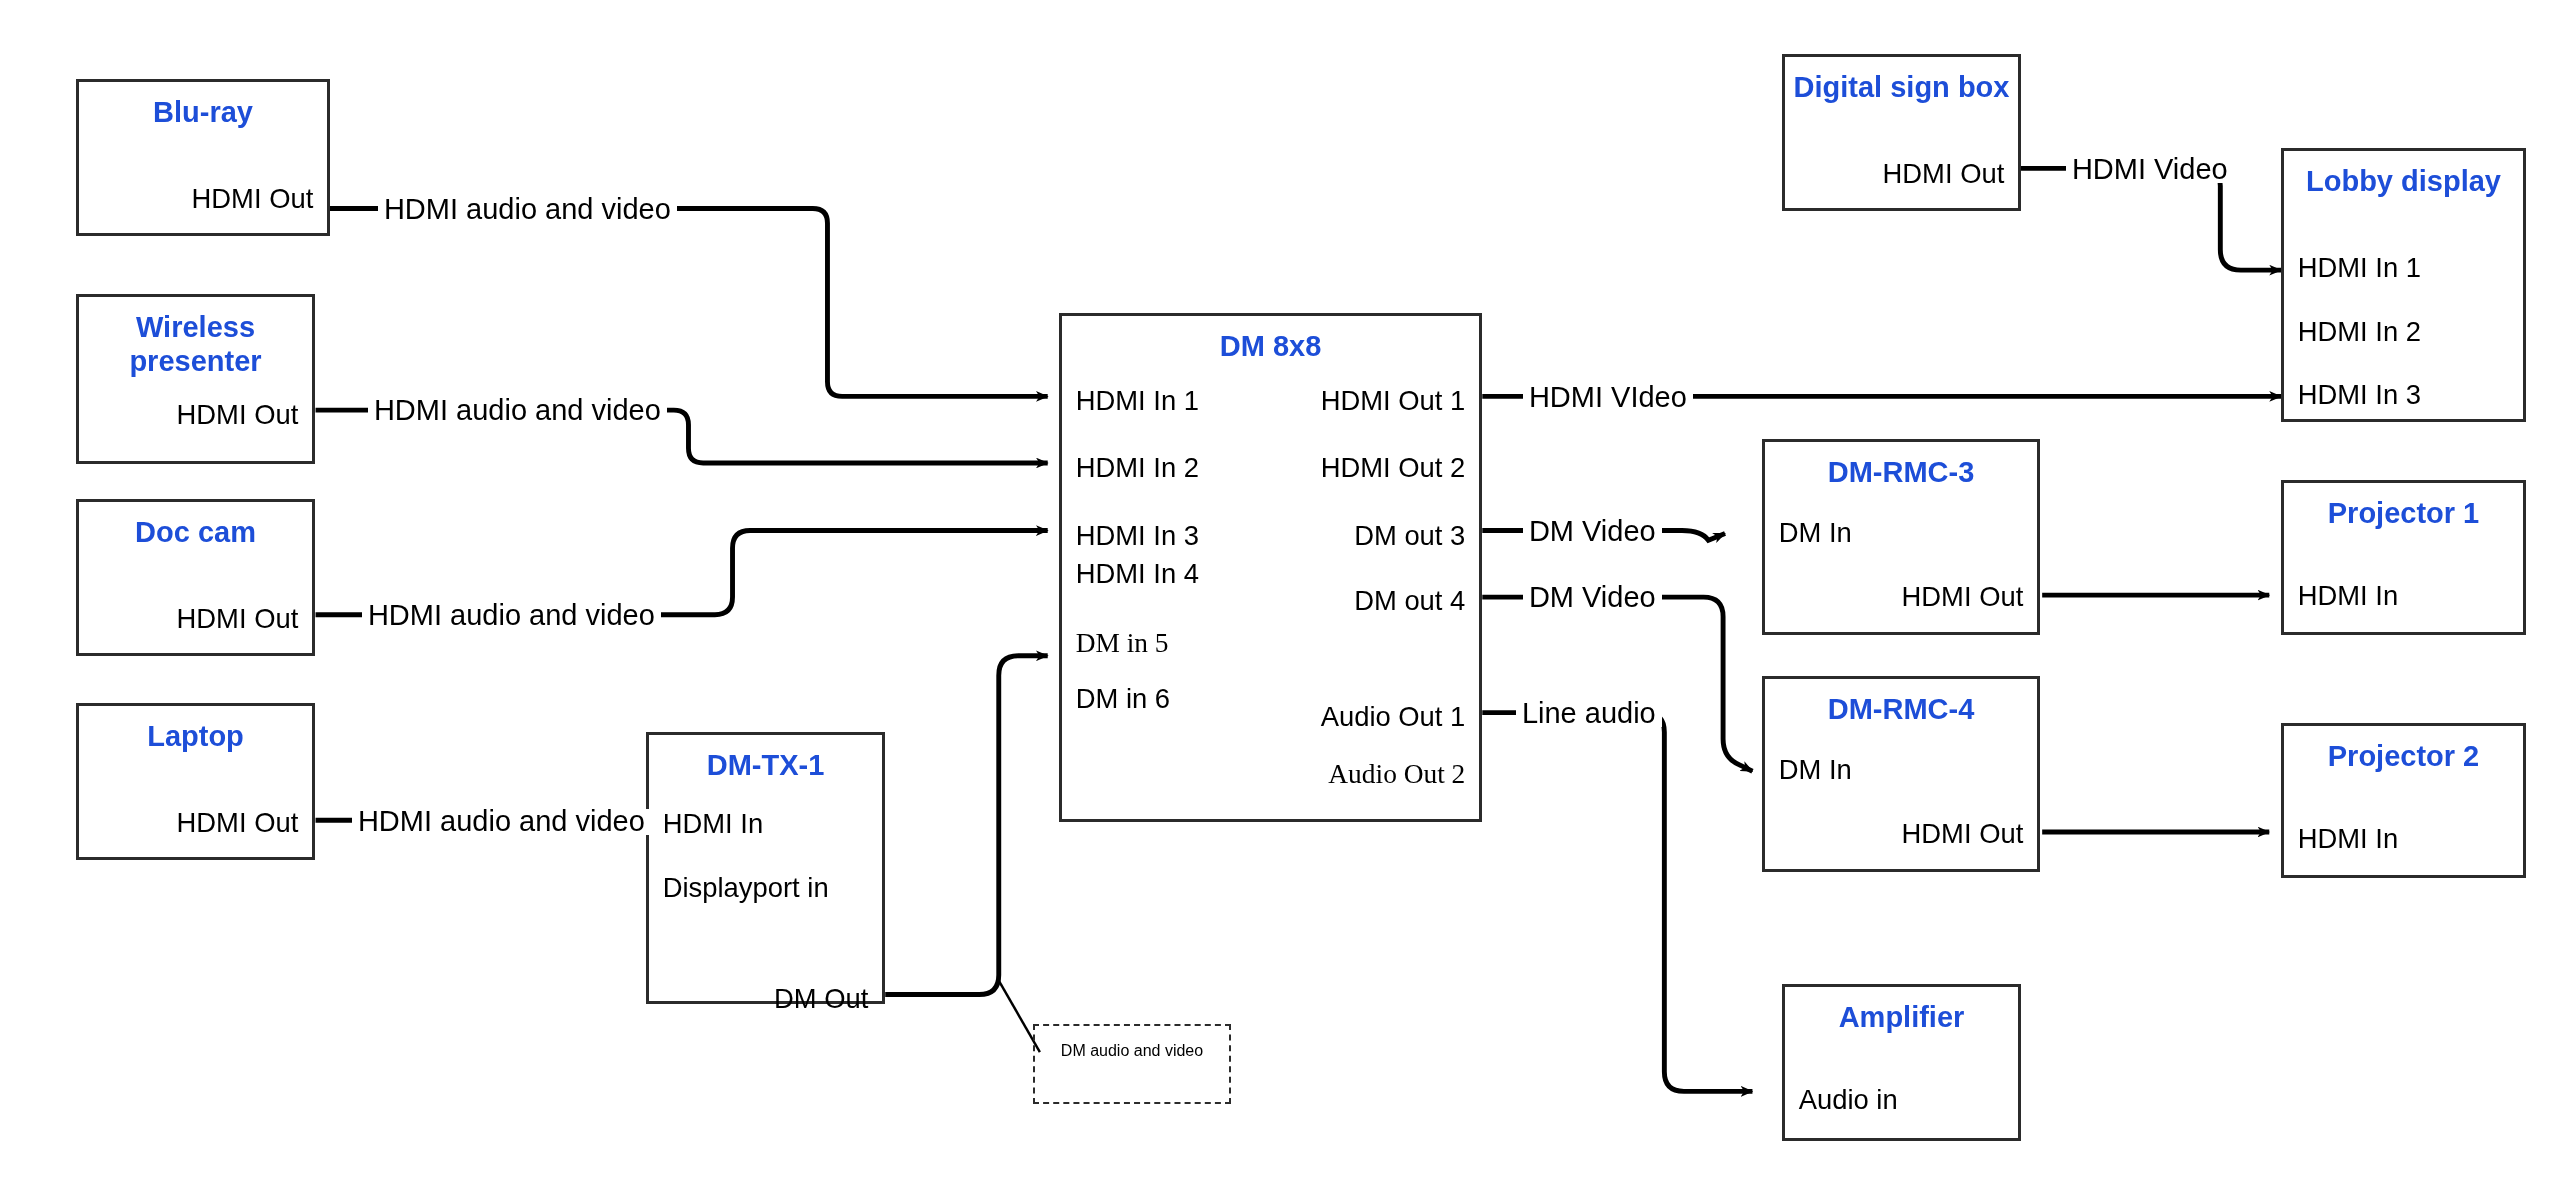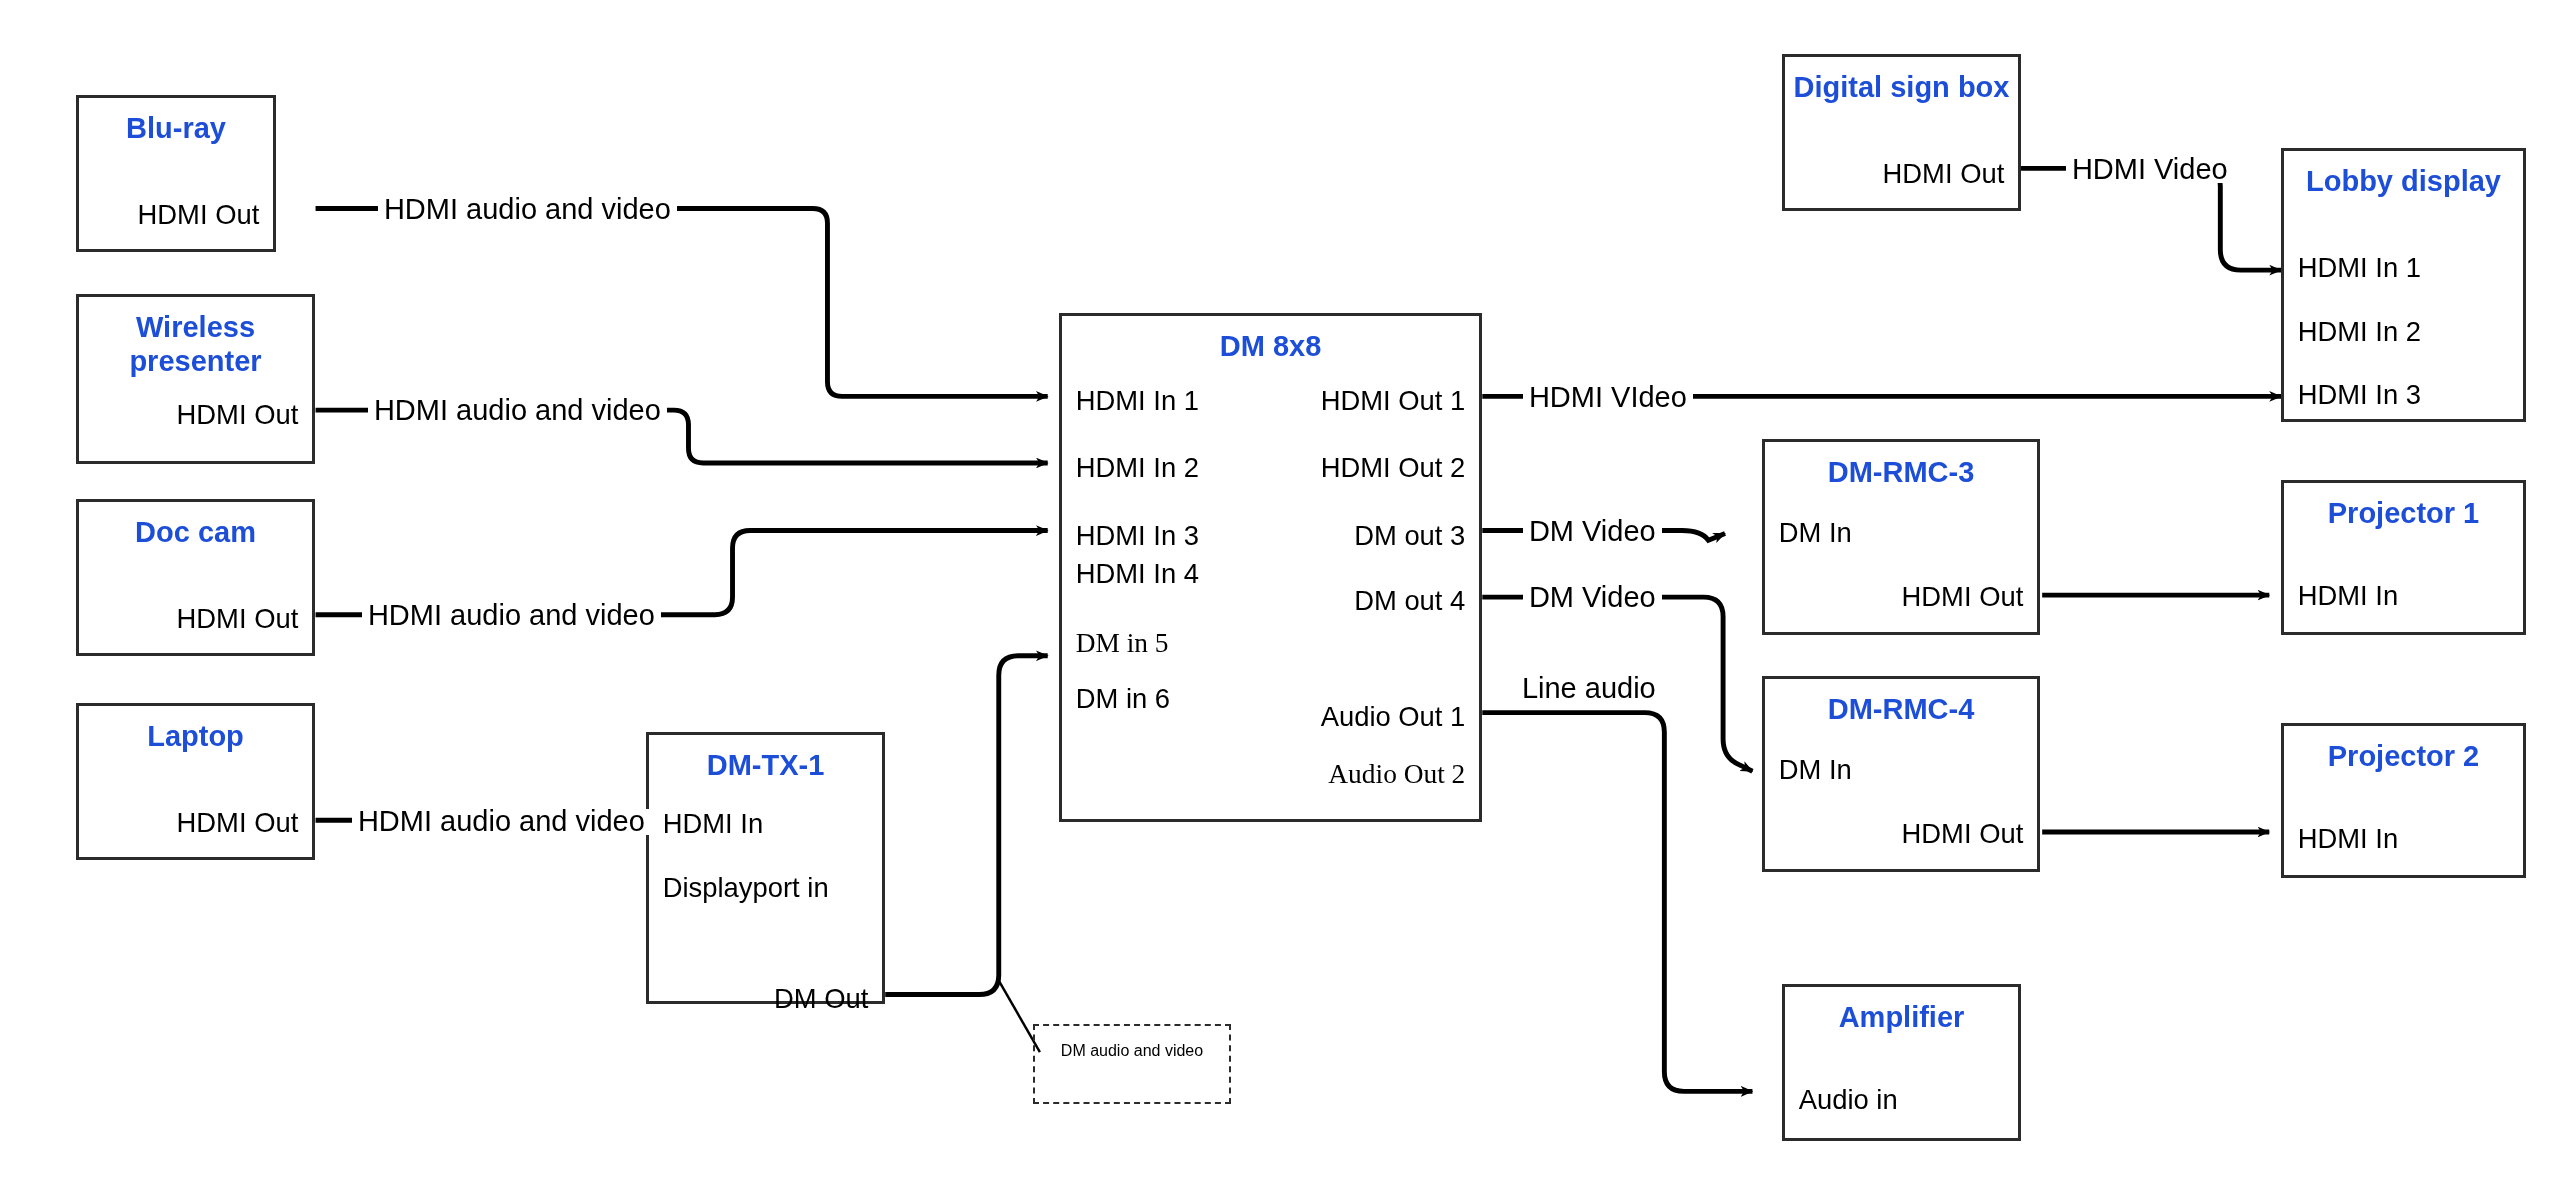--- a/index.html
+++ b/index.html
@@ -104,23 +104,23 @@
   </svg>
 
   <div class="wire-label" style="left:378px; top:197px;">HDMI audio and video</div>
   <div class="wire-label" style="left:368px; top:398px;">HDMI audio and video</div>
   <div class="wire-label" style="left:362px; top:603px;">HDMI audio and video</div>
   <div class="wire-label" style="left:352px; top:809px;">HDMI audio and video</div>
   <div class="wire-label" style="left:2066px; top:157px;">HDMI Video</div>
   <div class="wire-label" style="left:1523px; top:385px;">HDMI VIdeo</div>
   <div class="wire-label" style="left:1523px; top:519px;">DM Video</div>
   <div class="wire-label" style="left:1523px; top:585px;">DM Video</div>
-  <div class="wire-label" style="left:1516px; top:676px;">Line audio</div>
-
-  <div class="node" style="left:76px; top:95px; width:200px; height:157px;">
+  <div class="wire-label" style="left:1516px; top:701px;">Line audio</div>
+
+  <div class="node" style="left:76px; top:79px; width:254px; height:157px;">
     <div class="node-title">Blu-ray</div>
     <div class="port right" style="top:102px;">HDMI Out</div>
   </div>
 
   <div class="node" style="left:76px; top:294px; width:239px; height:170px;">
     <div class="node-title">Wireless presenter</div>
     <div class="port right" style="top:103px;">HDMI Out</div>
   </div>
 
   <div class="node" style="left:76px; top:499px; width:239px; height:157px;">

